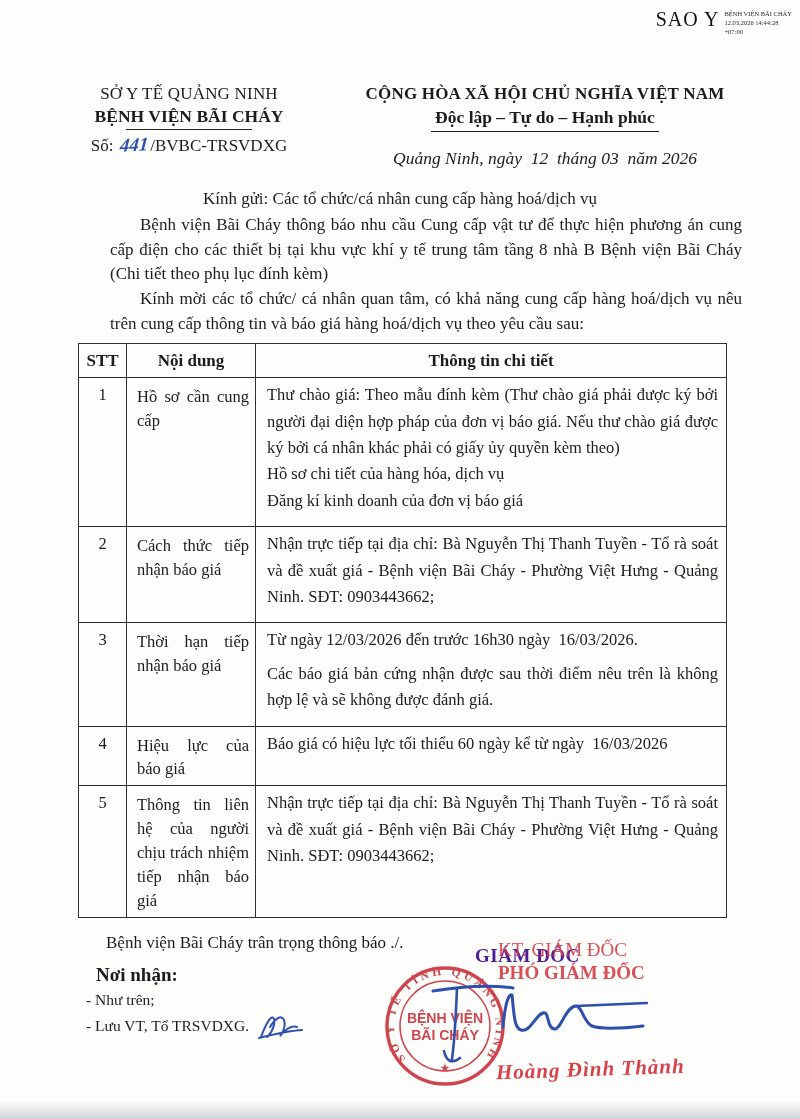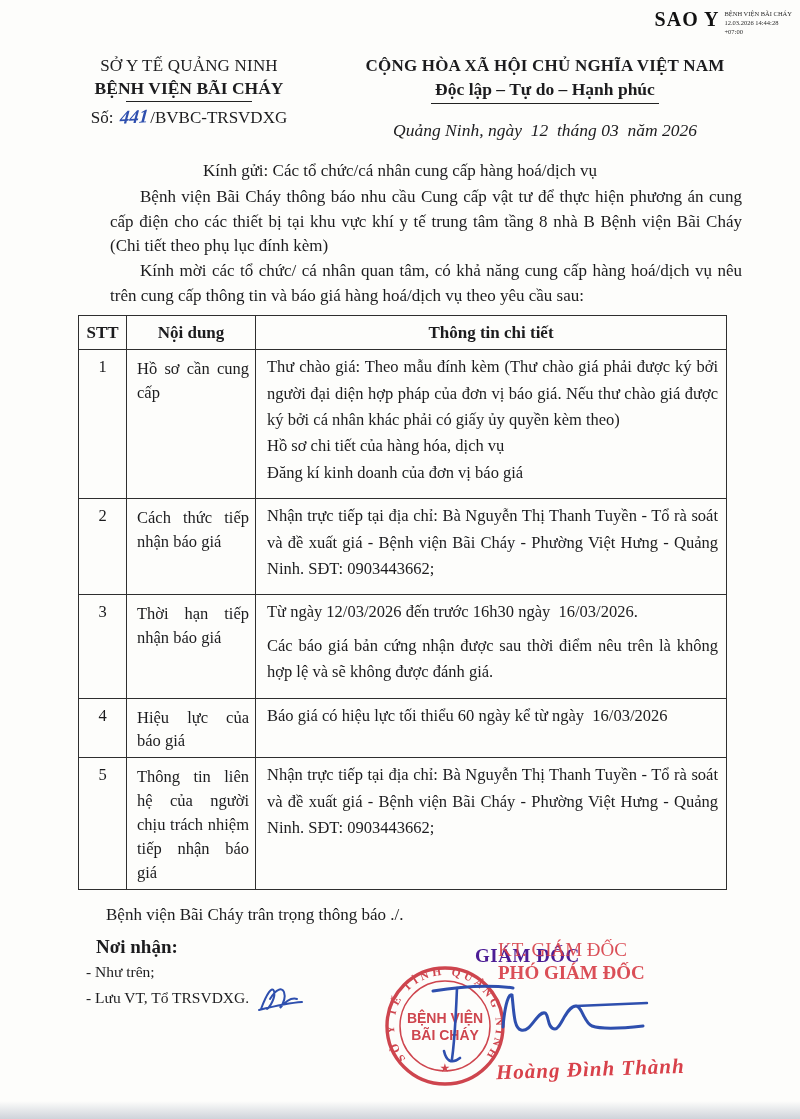--- a/index.html
+++ b/index.html
@@ -5,24 +5,24 @@
   * { margin:0; padding:0; box-sizing:border-box; }
   html,body { background:#e8e8e8; }
   .page {
     position:relative; width:800px; height:1119px; margin:0 auto;
     background:#fdfdfb; overflow:hidden;
     font-family:"Liberation Serif","DejaVu Serif",serif;
     color:#1c1c1e; font-size:17px;
   }
   
   .cert { position:absolute; top:8px; right:8px; display:flex; gap:5px; align-items:flex-start; }
-  .cert-mark { font-weight:bold; font-size:20px; letter-spacing:1px; color:#111; }
+  .cert-mark { font-weight:normal; font-size:20px; letter-spacing:1px; color:#111; }
   .cert-info { font-size:6.5px; line-height:1.35; color:#2b2b2b; padding-top:2px; }
   
-  .doc-header { display:flex; padding:56px 42px 0 58px; }
+  .doc-header { display:flex; padding:84px 42px 0 58px; }
   .h-left { width:262px; text-align:center; flex-shrink:0; }
   .h-right { flex:1; text-align:center; padding-left:12px; }
   .dept { font-size:17px; letter-spacing:.2px; }
   .org  { font-size:17.5px; font-weight:bold; margin-top:2px; }
   .org-rule { width:126px; height:0; border-bottom:1.8px solid #222; margin:2px auto 4px; }
   .so-line { font-size:17px; }
   .hand-number { color:#2e4fae; font-style:italic; font-weight:bold; font-size:19px;
     display:inline-block; transform:rotate(-3deg) skewX(-8deg); padding:0 2px; }
   .subject { font-size:16.5px; line-height:1.42; margin-top:3px; }
   .national { font-size:17px; font-weight:bold; letter-spacing:.2px; }

